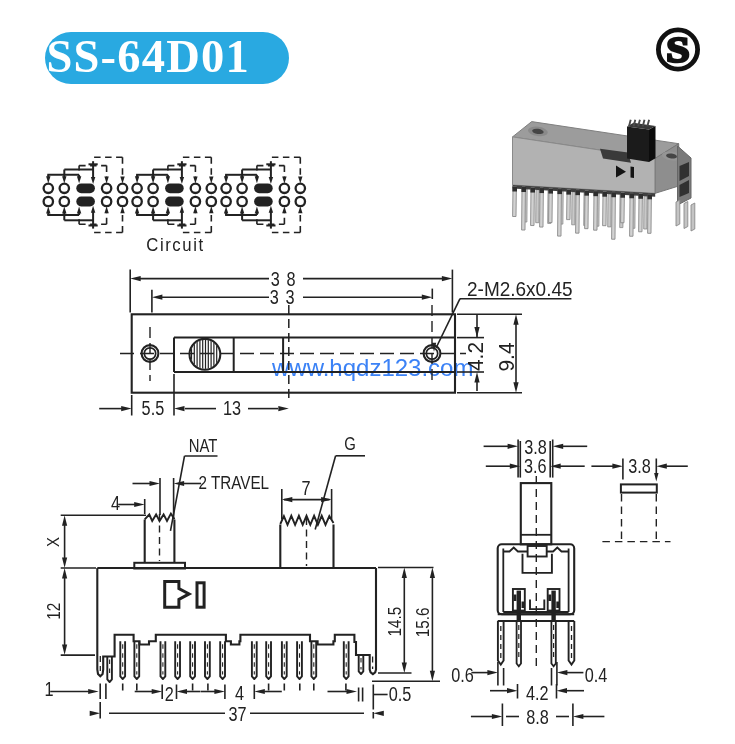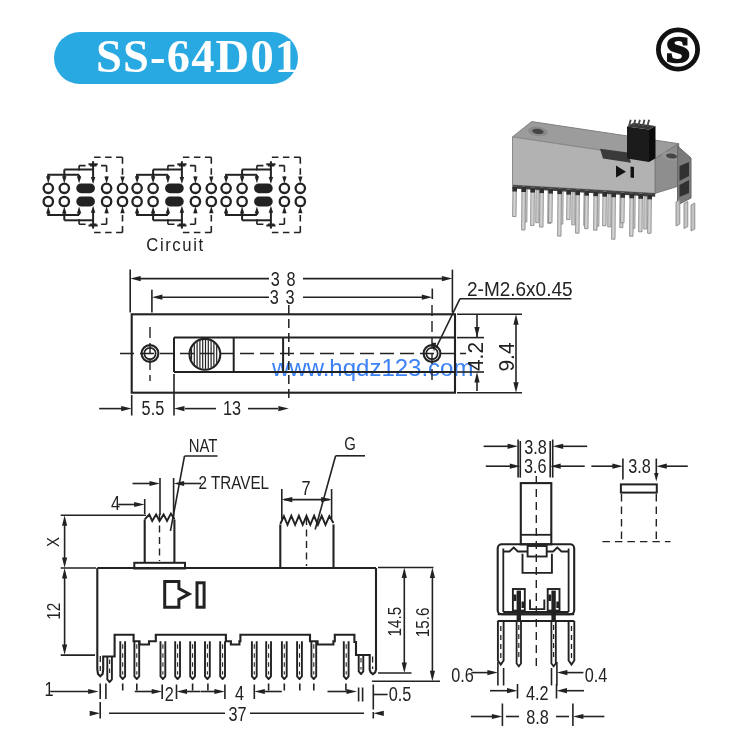--- a/index.html
+++ b/index.html
@@ -1,16 +1,16 @@
 <!DOCTYPE html>
 <html><head><meta charset="utf-8"><style>
 html,body{margin:0;padding:0;background:#fff;width:735px;height:744px;overflow:hidden}
 #page{position:relative;width:735px;height:744px;background:#fff;font-family:'Liberation Sans',sans-serif}
-#badge{position:absolute;left:54px;top:31.9px;width:243.8px;height:52.1px;border-radius:26px;background:#29a9e1;
-  display:flex;align-items:center;justify-content:flex-end}
+#badge{position:absolute;left:45px;top:31.9px;width:243.8px;height:52.1px;border-radius:26px;background:#29a9e1;
+  display:flex;align-items:center;justify-content:flex-start}
 #badge span{font-family:'Liberation Serif',serif;font-weight:bold;font-size:46.5px;color:#fff;letter-spacing:1.2px;
   transform:translate(1.5px,-1.5px)}
 #slogo{position:absolute;left:655px;top:27px}
 #wm{position:absolute;left:272px;top:354px;font-size:24px;color:#3b82f6}
 svg{position:absolute;left:0;top:0}
 </style></head><body>
 <div id="page">
 <div id="wm">www.hqdz123.com</div>
 <svg width="735" height="744" viewBox="0 0 735 744">
 <polygon points="524.0,189.0 527.2,189.0 526.9,222.0 523.7,222.0" fill="#c8c8c8" stroke="#8a8a8a" stroke-width="0.8"></polygon>

